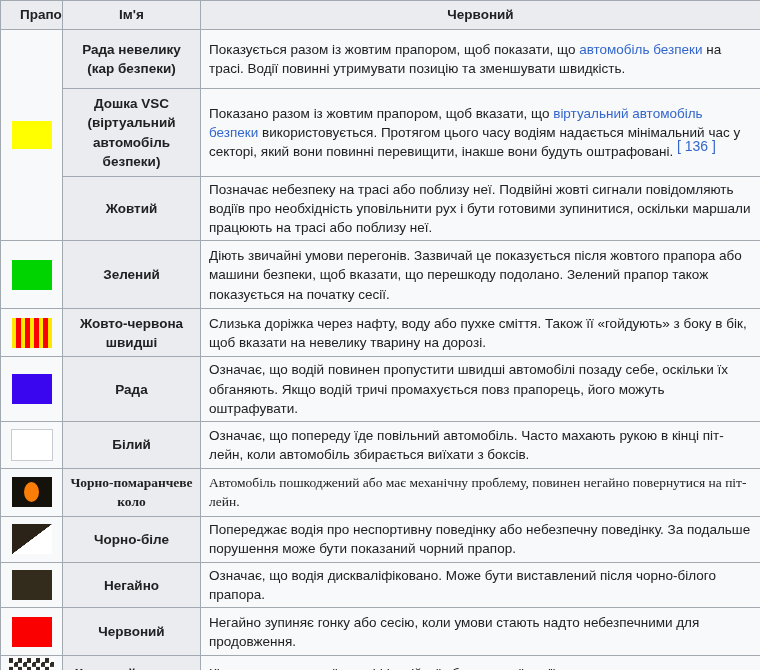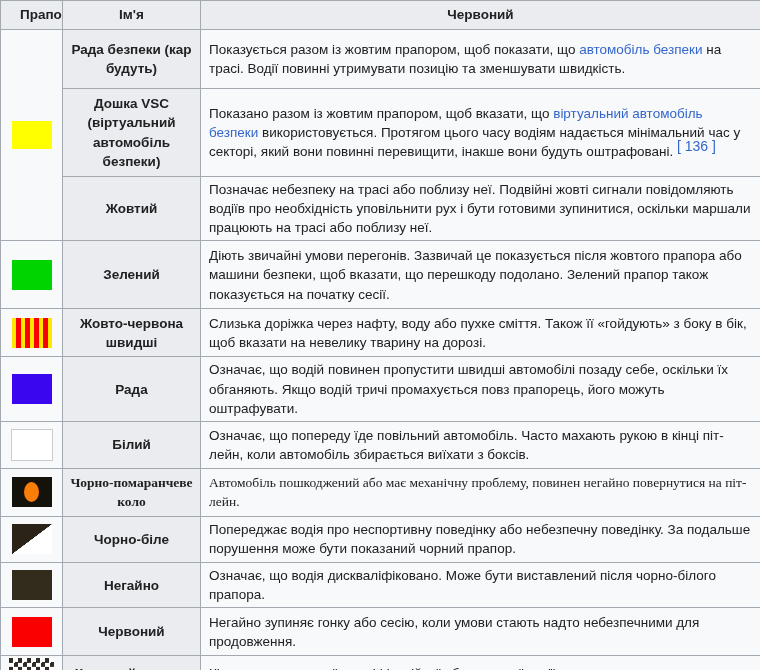--- a/index.html
+++ b/index.html
@@ -92,21 +92,21 @@
       <th>Прапор</th>
       <th>Ім'я</th>
       <th>Червоний</th>
     </tr>
   </thead>
   <tbody>
       <tr style="height: 59px;">
         <td class="flag-cell" rowspan="3">
           <span class="flag yellow-flag"></span>
         </td>
-        <th class="name-cell">Рада безпеки (кар будуть)</th>
+        <th class="name-cell">Рада невелику (кар безпеки)</th>
         <td class="value-cell">Показується разом із жовтим прапором, щоб показати, що <a href="#" class="wlink">автомобіль безпеки</a>  на трасі. Водії повинні утримувати позицію та зменшувати швидкість.</td>
       </tr>
       <tr style="height: 88px;">
         <th class="name-cell">Дошка VSC (віртуальний автомобіль безпеки)</th>
         <td class="value-cell">Показано разом із жовтим прапором, щоб вказати, що <a href="#" class="wlink">віртуальний автомобіль безпеки</a> використовується. Протягом цього часу водіям надається мінімальний час у секторі, який вони повинні перевищити, інакше вони будуть оштрафовані. <sup class="ref"><a href="#">[ 136 ]</a></sup></td>
       </tr>
       <tr style="height: 64px;">
         <th class="name-cell">Жовтий</th>
         <td class="value-cell">Позначає небезпеку на трасі або поблизу неї. Подвійні жовті сигнали повідомляють водіїв про необхідність уповільнити рух і бути готовими зупинитися, оскільки маршали працюють на трасі або поблизу неї.</td>
       </tr>

